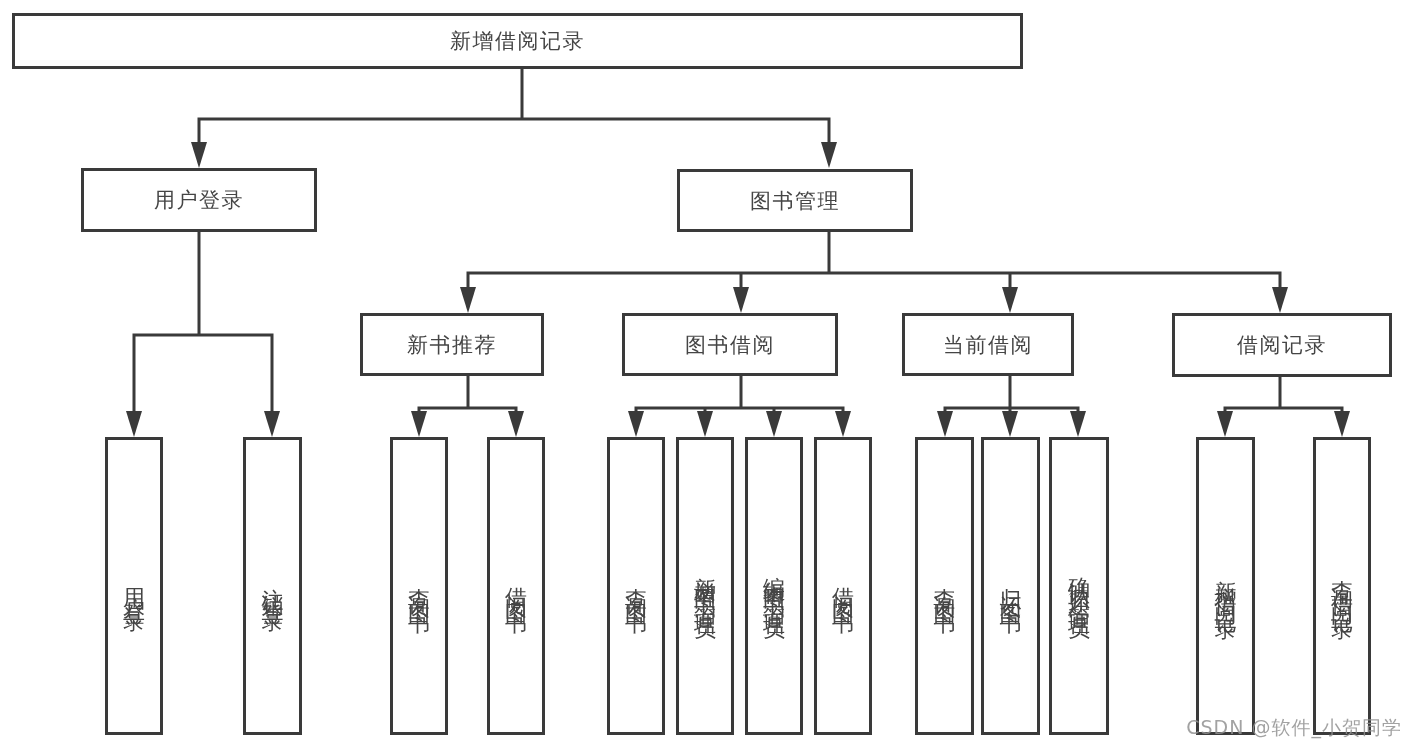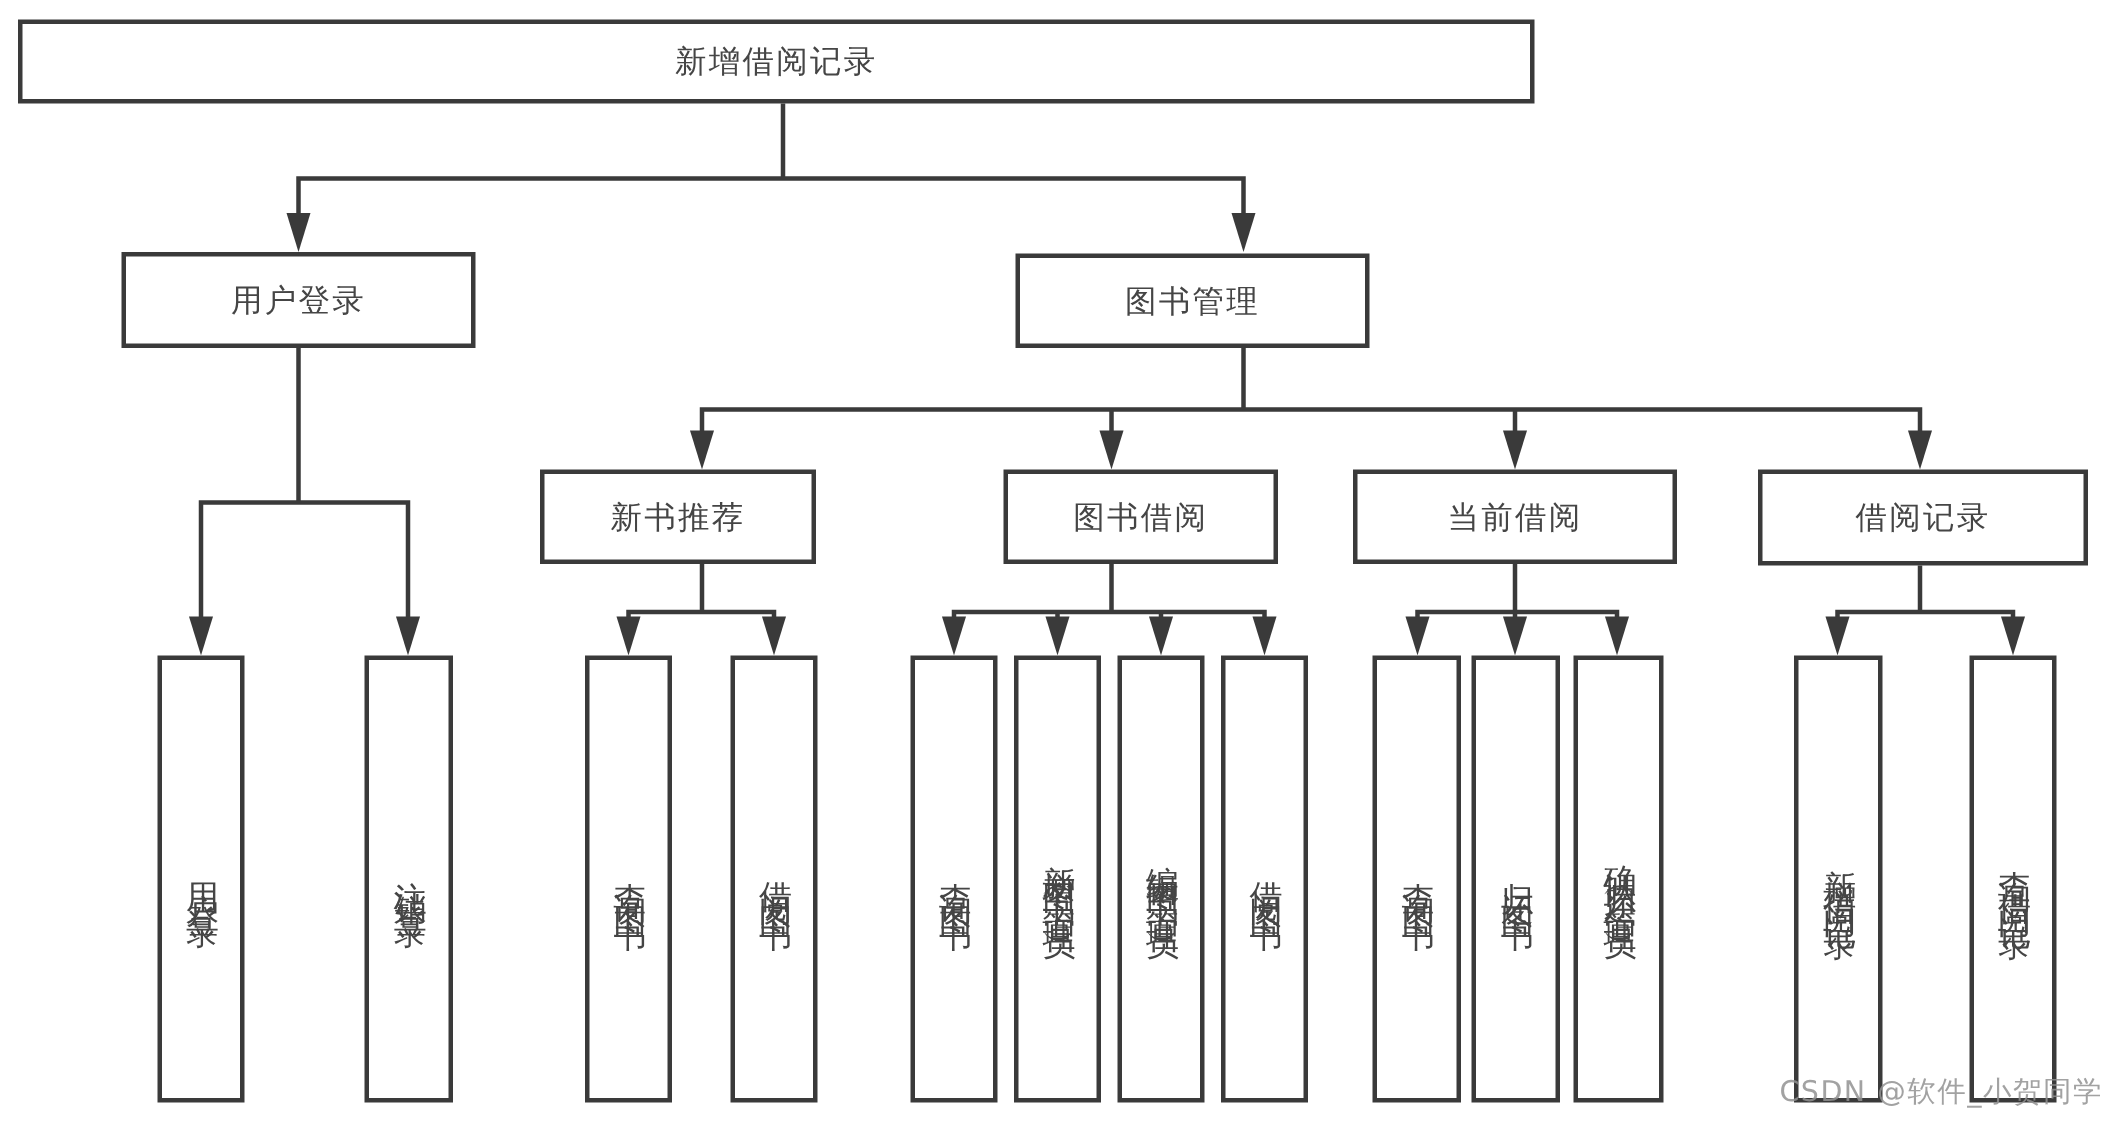--- a/index.html
+++ b/index.html
@@ -121,24 +121,24 @@
   <div class="node" style="left:81px;top:168px;width:236px;height:64px">
     <span class="hlabel">用户登录</span>
   </div>
   <div class="node" style="left:677px;top:169px;width:236px;height:63px">
     <span class="hlabel">图书管理</span>
   </div>
 
   <div class="node" style="left:360px;top:313px;width:184px;height:63px">
     <span class="hlabel">新书推荐</span>
   </div>
-  <div class="node" style="left:669px;top:313px;width:183px;height:63px">
+  <div class="node" style="left:622px;top:313px;width:216px;height:63px">
     <span class="hlabel">图书借阅</span>
   </div>
-  <div class="node" style="left:902px;top:313px;width:216px;height:63px">
+  <div class="node" style="left:902px;top:313px;width:172px;height:63px">
     <span class="hlabel">当前借阅</span>
   </div>
   <div class="node" style="left:1172px;top:313px;width:220px;height:64px">
     <span class="hlabel">借阅记录</span>
   </div>
 
   <div class="node" style="left:105px;top:437px;width:58px;height:298px">
     <span class="vlabel">用户登录</span>
   </div>
   <div class="node" style="left:243px;top:437px;width:59px;height:298px">

